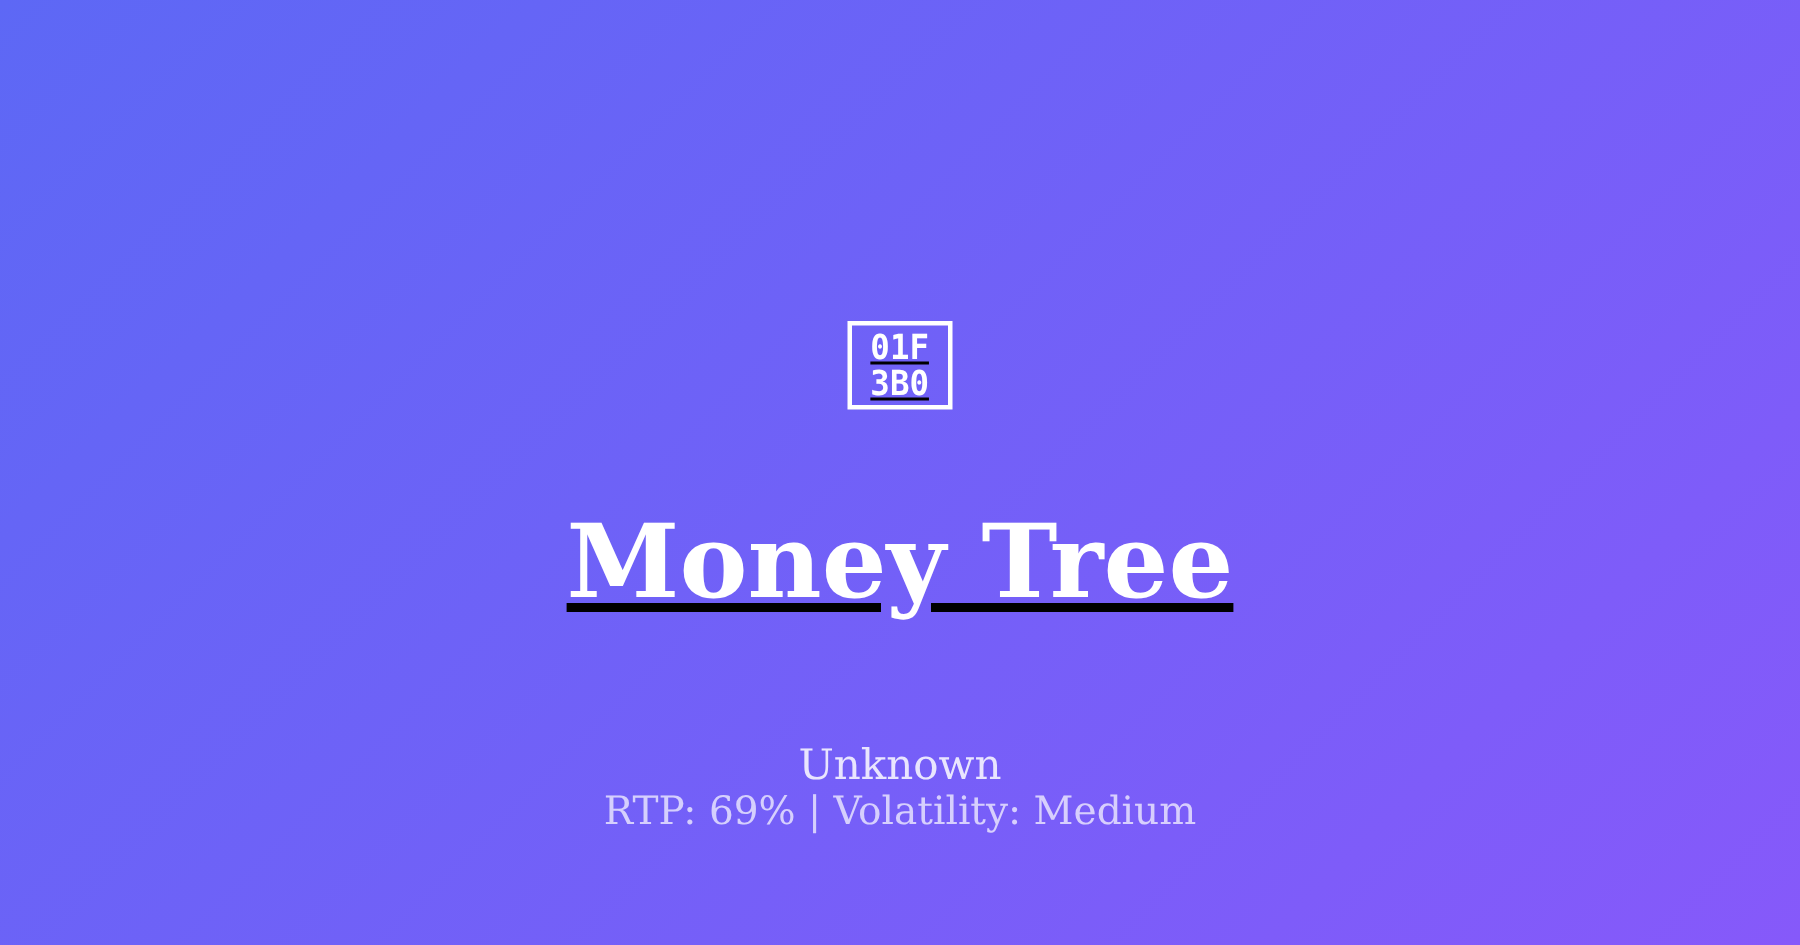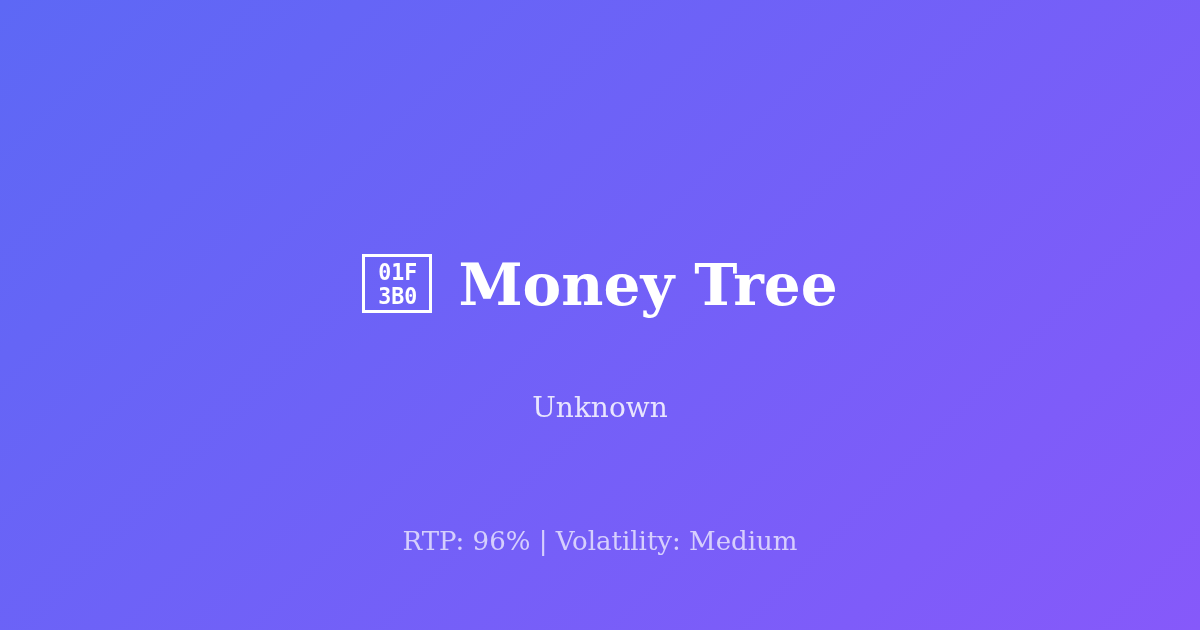--- a/index.html
+++ b/index.html
@@ -33,30 +33,32 @@
   .hero {
     width: 100%;
     margin-top: 214px;
     display: flex;
     flex-direction: column;
     align-items: center;
   }
 
   .title-row {
     display: flex;
+    flex-direction: column;
     align-items: center;
     justify-content: center;
     gap: 26px;
     width: 100%;
+    text-decoration: underline;
   }
 
   .game-title {
     font-family: "DejaVu Serif", "Liberation Serif", serif;
     font-weight: bold;
-    font-size: 58px;
+    font-size: 68px;
     line-height: 1;
     color: #ffffff;
     letter-spacing: 0px;
     white-space: nowrap;
     margin-top: 42px;
   }
 
   
   .tofu-glyph {
     box-sizing: border-box;
@@ -123,16 +125,16 @@
 
       <h1 class="game-title">Money Tree</h1>
 
     </div>
 
     <div class="game-subtitle">Unknown</div>
 
   </div>
 
   <div class="meta-footer">
-    <span class="meta-text">RTP: 96% | Volatility: Medium</span>
+    <span class="meta-text">RTP: 69% | Volatility: Medium</span>
   </div>
 
 </div>
 
 </body></html>

